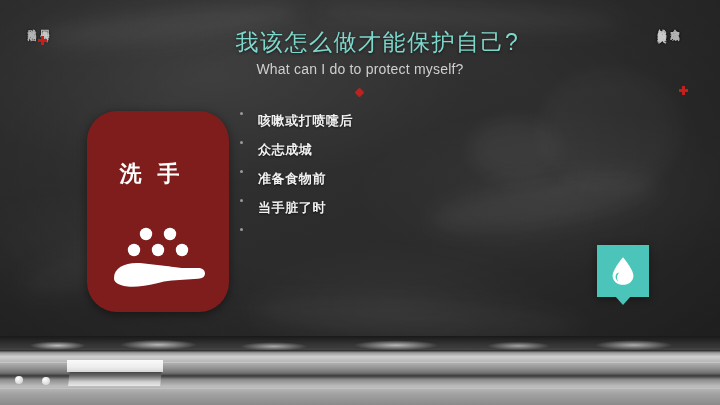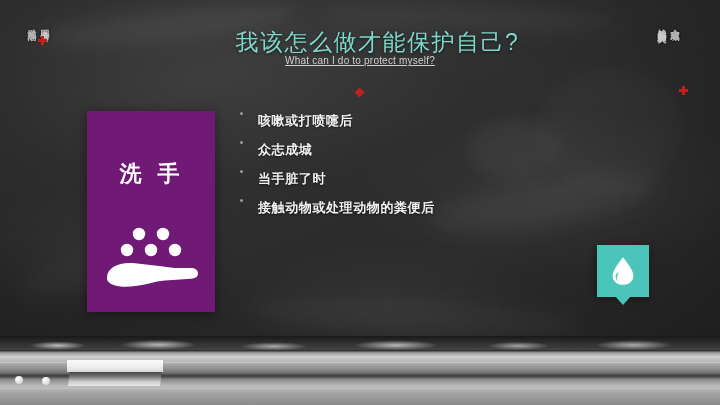--- a/index.html
+++ b/index.html
@@ -103,42 +103,43 @@
   .title {
     font-size: 23px;
     font-weight: 400;
     color: #7ed7cb;
     letter-spacing: 1.5px;
     line-height: 1.1;
     text-shadow: 0 1px 3px rgba(0,0,0,0.6);
     padding-left: 35px;
   }
   .subtitle {
-    font-size: 10px;
+    margin-top: 6px;
+    font-size: 14px;
     color: #cfcfcf;
     letter-spacing: 0.2px;
     font-weight: 400;
-    text-decoration: underline;
   }
   .diamond {
     position: absolute;
     width: 7px; height: 7px;
     background: #c0211d;
     transform: rotate(45deg);
     border-radius: 1px;
   }
   .diamond.d-center { left: 356px; top: 89px; }
 
   
   .wash-card {
     position: absolute;
     left: 87px; top: 111px;
-    width: 128px; height: 201px;
-    background: #701a75;
+    width: 142px; height: 201px;
+    background: #7f1d1d;
     box-shadow: 0 2px 10px rgba(0,0,0,0.45);
+    border-radius: 30px;
   }
   .wash-label {
     position: absolute;
     left: 0; top: 48px;
     width: 125px;
     text-align: center;
     font-size: 22px;
     font-weight: 700;
     color: #ffffff;
     letter-spacing: 5px;
@@ -322,25 +323,28 @@
     <div class="bullet-row">
       <span class="bullet-dot"></span>
       <span class="bullet-text">咳嗽或打喷嚏后</span>
     </div>
     <div class="bullet-row">
       <span class="bullet-dot"></span>
       <span class="bullet-text">众志成城</span>
     </div>
     <div class="bullet-row">
       <span class="bullet-dot"></span>
+      <span class="bullet-text">准备食物前</span>
+    </div>
+    <div class="bullet-row">
+      <span class="bullet-dot"></span>
       <span class="bullet-text">当手脏了时</span>
     </div>
     <div class="bullet-row">
       <span class="bullet-dot"></span>
-      <span class="bullet-text">接触动物或处理动物的粪便后</span>
     </div>
   </div>
 
   <div class="drop-badge">
     <svg viewBox="0 0 30 34" width="26" height="30" aria-hidden="true">
       <path d="M15 1 C15 1 3 15 3 22.5 C3 29 8.6 33 15 33 C21.4 33 27 29 27 22.5 C27 15 15 1 15 1 Z" fill="#ffffff"></path>
       <path d="M10.5 19 C7.5 22 7.2 26.5 10 29 C7 28 5.6 24 7 21 C7.8 19.3 9.2 18.6 10.5 19 Z" fill="#4bc5b9"></path>
     </svg>
     <div class="tail"></div>
   </div>

